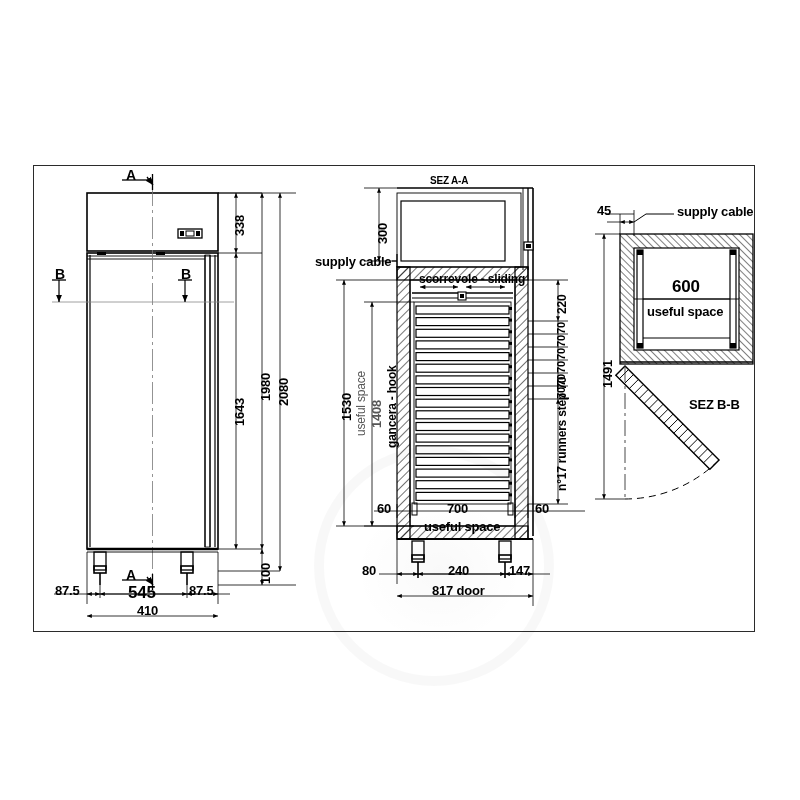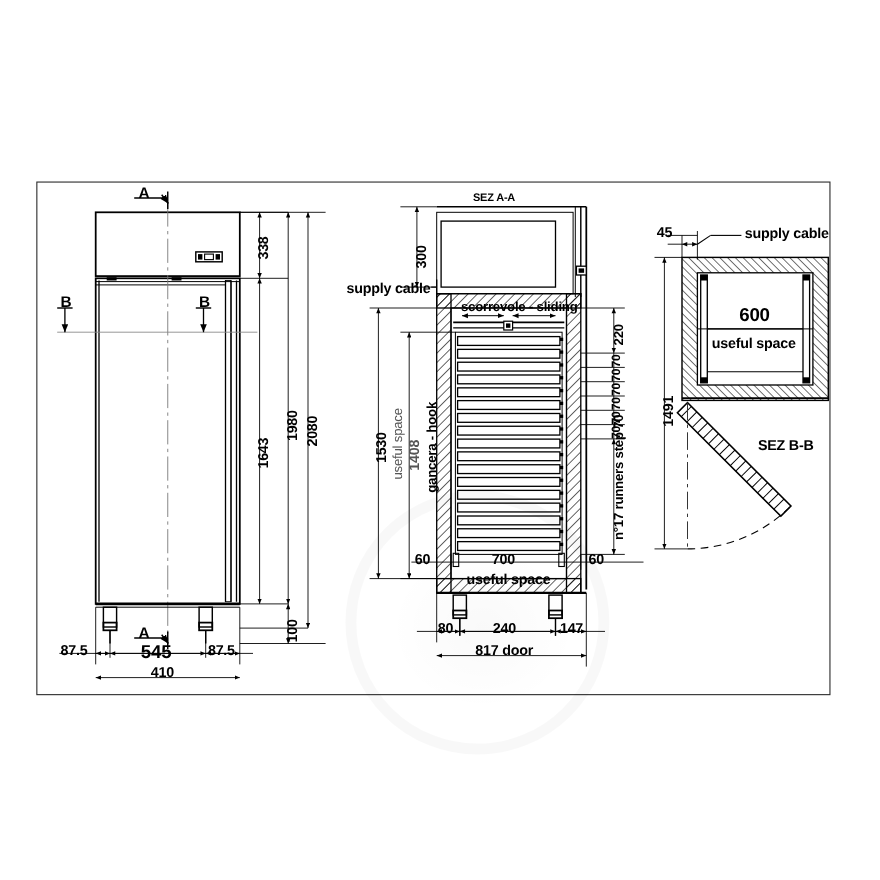--- a/index.html
+++ b/index.html
@@ -371,21 +371,21 @@
   <div class="lbl vt b" style="left:522px;top:207px;font-size:11px;">70</div>
   <div class="lbl vt b" style="left:522px;top:220px;font-size:11px;">70</div>
   <div class="lbl vt b" style="left:522px;top:233px;font-size:11px;">70</div>
   <div class="lbl vt b" style="left:522px;top:325px;font-size:12px;">n°17 runners step 70</div>
 
   <div class="lbl b" style="left:343px;top:336px;font-size:13px;">60</div>
   <div class="lbl b" style="left:413px;top:336px;font-size:13px;">700</div>
   <div class="lbl b" style="left:501px;top:336px;font-size:13px;">60</div>
   <div class="lbl b" style="left:390px;top:354px;font-size:13px;">useful space</div>
 
-  <div class="lbl b" style="left:364px;top:398px;font-size:13px;text-align:center;">80</div>
+  <div class="lbl b" style="left:328px;top:398px;font-size:13px;text-align:center;">80</div>
   <div class="lbl b" style="left:414px;top:398px;font-size:13px;">240</div>
   <div class="lbl b" style="left:475px;top:398px;font-size:13px;text-align:center;">147</div>
   <div class="lbl b" style="left:398px;top:418px;font-size:13px;text-align:center;">817 door</div>
 
   <div class="lbl b" style="left:563px;top:38px;font-size:13px;">45</div>
   <div class="lbl b" style="left:643px;top:39px;font-size:13px;">supply cable</div>
   <div class="lbl b" style="left:638px;top:112px;font-size:17px;">600</div>
   <div class="lbl b" style="left:613px;top:139px;font-size:13px;">useful space</div>
   <div class="lbl vt b" style="left:567px;top:222px;font-size:13px;">1491</div>
 

